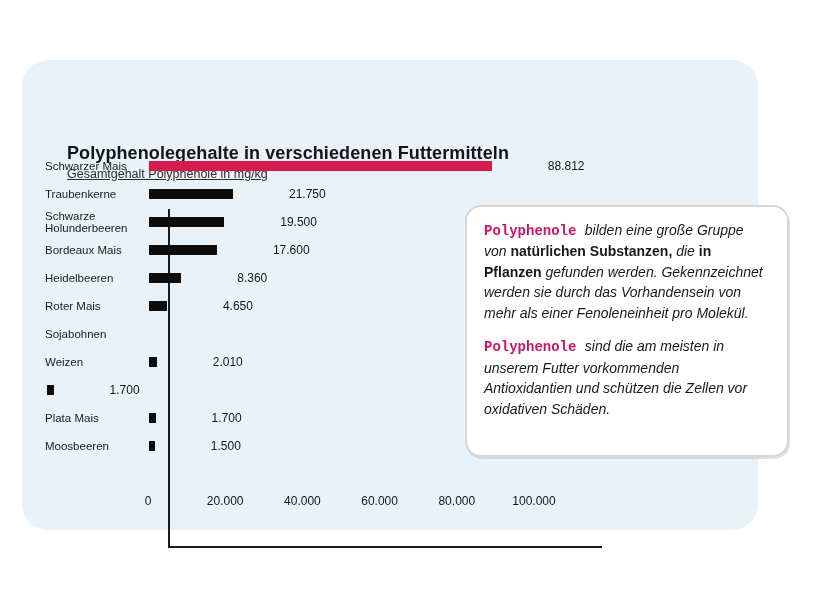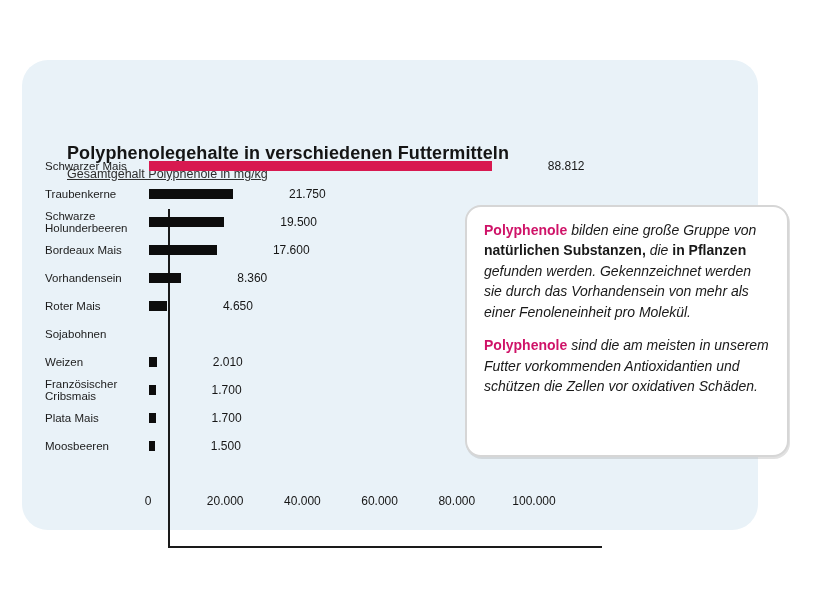--- a/index.html
+++ b/index.html
@@ -43,21 +43,21 @@
   .infobox{
     position:absolute;left:465px;top:205px;width:324px;height:252px;
     background:#ffffff;border:2px solid var(--box-border);border-radius:16px;
     padding:13px 17px 12px 17px;
     box-shadow:1px 2px 0 rgba(170,170,170,.35);
   }
   .infobox p{font-size:14px;line-height:1.46;margin-bottom:13px;color:#191919;}
   .infobox p:last-child{margin-bottom:14px;}
   .seg-italic{font-style:italic;}
   .seg-bold{font-weight:bold;}
-  .seg-brand{font-weight:bold;color:var(--brand);}
+  .seg-brand{font-weight:bold;color:var(--brand);font-family:Liberation Mono, monospace;}
 </style>
 </head>
 <body>
 
 <div class="card">
   <h1 class="title">Polyphenolegehalte in verschiedenen Futtermitteln</h1>
   <div class="subtitle">Gesamtgehalt Polyphenole in mg/kg</div>
 
   <div class="y-axis"></div>
   <div class="x-axis"></div>
@@ -86,21 +86,21 @@
       </div>
     </div>
     <div class="row">
       <div class="cat-label">Bordeaux Mais</div>
       <div class="bar-zone">
         <div class="bar" style="width: 67.936px; background: rgb(13, 13, 13);"></div>
         <div class="val-label">17.600</div>
       </div>
     </div>
     <div class="row">
-      <div class="cat-label">Vorhandensein</div>
+      <div class="cat-label">Heidelbeeren</div>
       <div class="bar-zone">
         <div class="bar" style="width: 32.2696px; background: rgb(13, 13, 13);"></div>
         <div class="val-label">8.360</div>
       </div>
     </div>
     <div class="row">
       <div class="cat-label">Roter Mais</div>
       <div class="bar-zone">
         <div class="bar" style="width: 17.949px; background: rgb(13, 13, 13);"></div>
         <div class="val-label">4.650</div>
@@ -110,21 +110,20 @@
       <div class="cat-label">Sojabohnen</div>
     </div>
     <div class="row">
       <div class="cat-label">Weizen</div>
       <div class="bar-zone">
         <div class="bar" style="width: 7.7586px; background: rgb(13, 13, 13);"></div>
         <div class="val-label">2.010</div>
       </div>
     </div>
     <div class="row">
-      <div class="cat-label">Französischer Cribsmais</div>
       <div class="bar-zone">
         <div class="bar" style="width: 6.562px; background: rgb(13, 13, 13);"></div>
         <div class="val-label">1.700</div>
       </div>
     </div>
     <div class="row">
       <div class="cat-label">Plata Mais</div>
       <div class="bar-zone">
         <div class="bar" style="width: 6.562px; background: rgb(13, 13, 13);"></div>
         <div class="val-label">1.700</div>

